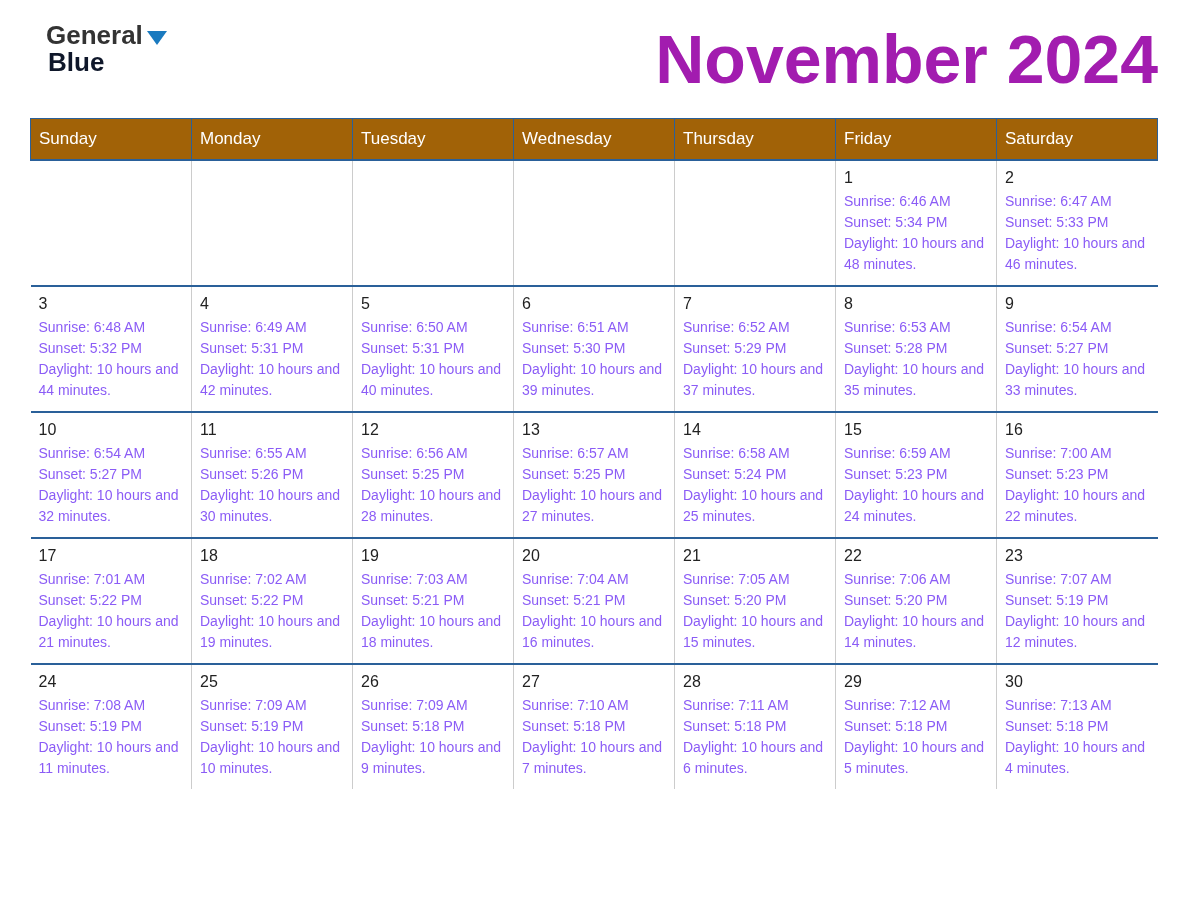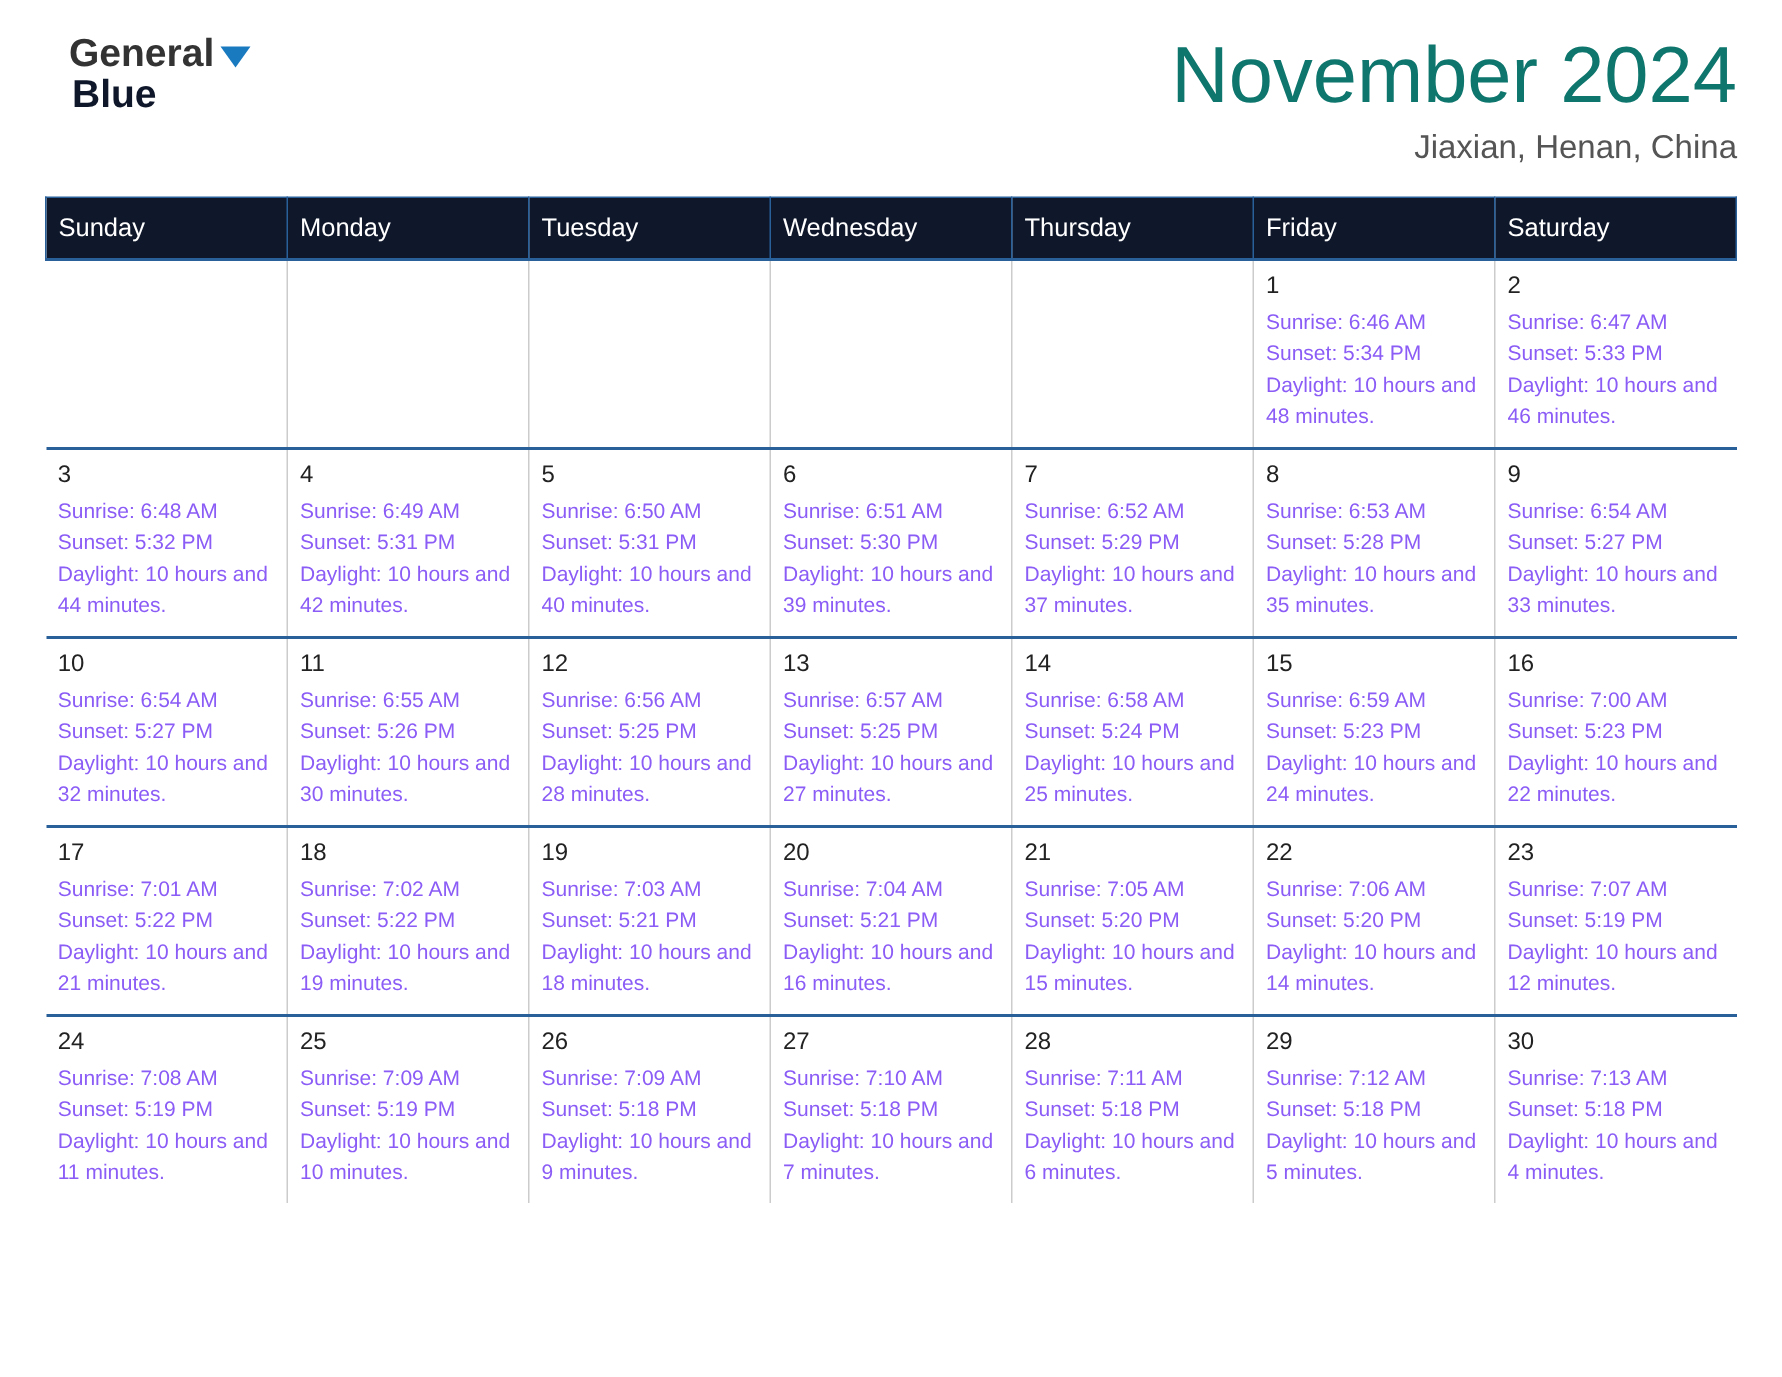--- a/index.html
+++ b/index.html
@@ -42,35 +42,35 @@
       font-size: 26px;
       font-weight: bold;
       color: #0f172a;
       margin-top: -4px;
       margin-left: 2px;
     }
     .title-area {
       text-align: right;
     }
     .month-title {
-      font-size: 53px;
-      font-weight: normal;
-      color: #0f766e;
+      font-size: 68px;
+      font-weight: bold;
+      color: #a21caf;
     }
     .location {
       font-size: 22px;
       color: #555;
       margin-top: 4px;
     }
     .calendar {
       width: 100%;
       border-collapse: collapse;
     }
     .calendar thead tr {
-      background-color: #0f172a;
+      background-color: #a16207;
     }
     .calendar thead th {
       color: #fff;
       font-size: 17px;
       font-weight: normal;
       padding: 10px 8px;
       text-align: left;
       border: 1px solid #2a6099;
     }
     .calendar tbody tr {
@@ -113,21 +113,20 @@
     <div style="display:flex;align-items:center;">
       <span class="logo-general">General</span>
       <div style="display:flex;flex-direction:column;align-items:center;margin-left:2px;">
         <div class="logo-arrow"></div>
       </div>
     </div>
     <div class="logo-bottom">Blue</div>
   </div>
   <div class="title-area">
     <div class="month-title">November 2024</div>
-    <div class="location">Jiaxian, Henan, China</div>
   </div>
 </div>
 
 <table class="calendar">
   <thead>
     <tr>
     <th>Sunday</th>
         <th>Monday</th>
         <th>Tuesday</th>
         <th>Wednesday</th>

